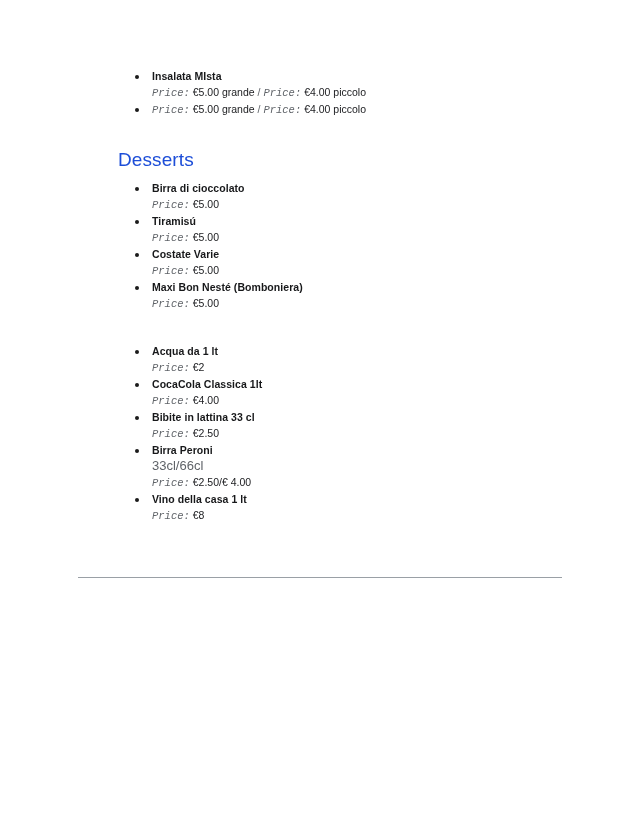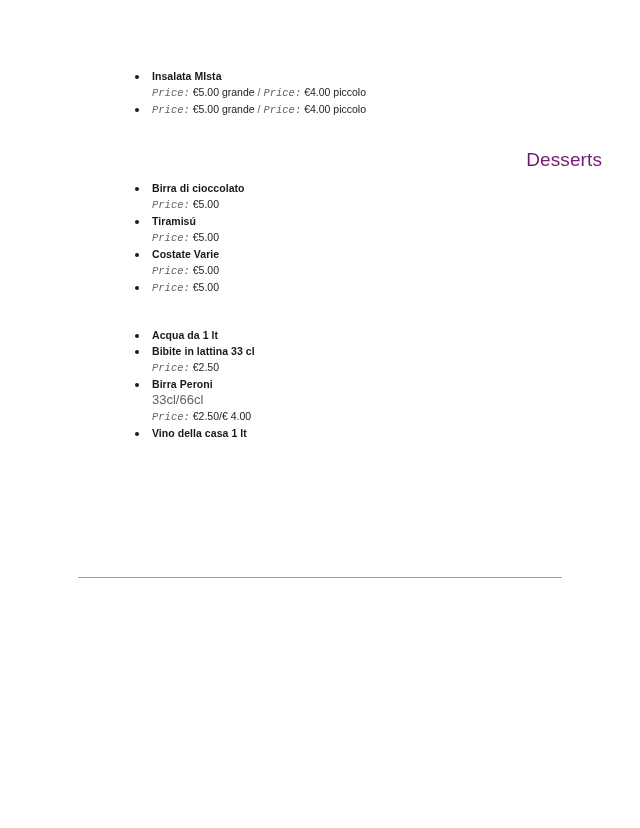--- a/index.html
+++ b/index.html
@@ -27,26 +27,25 @@
     left: 78px;
     top: 68px;
     width: 484px;
     margin-left: 40px;
   }
 
   
   .section-heading {
     font-size: 19px;
     font-weight: 300;
-    color: #701a75;
+    color: #1d4ed8;
     letter-spacing: 0.1px;
     line-height: 24px;
     margin: 0;
     padding: 0;
-    text-align: right;
   }
   .section-block {
     margin: 0;
     padding: 0;
   }
   .sec-desserts { margin-top: 30px; }
   .sec-drinks   { margin-top: 31px; }
 
   
   ul.items {
@@ -147,40 +146,47 @@
             </li>
             <li class="item">
               <span class="item-name">Tiramisú</span>
               <span class="item-price"><span class="price-label">Price:</span> <span class="price-value">€5.00</span></span>
             </li>
             <li class="item">
               <span class="item-name">Costate Varie</span>
               <span class="item-price"><span class="price-label">Price:</span> <span class="price-value">€5.00</span></span>
             </li>
             <li class="item">
+              <span class="item-name">Maxi Bon Nesté (Bomboniera)</span>
               <span class="item-price"><span class="price-label">Price:</span> <span class="price-value">€5.00</span></span>
             </li>
           </ul>
         </div>
         <div class="section-block sec-drinks">
           <ul class="items">
             <li class="item">
               <span class="item-name">Acqua da 1 lt</span>
+              <span class="item-price"><span class="price-label">Price:</span> <span class="price-value">€2</span></span>
+            </li>
+            <li class="item">
+              <span class="item-name">CocaCola Classica 1lt</span>
+              <span class="item-price"><span class="price-label">Price:</span> <span class="price-value">€4.00</span></span>
             </li>
             <li class="item">
               <span class="item-name">Bibite in lattina 33 cl</span>
               <span class="item-price"><span class="price-label">Price:</span> <span class="price-value">€2.50</span></span>
             </li>
             <li class="item">
               <span class="item-name">Birra Peroni</span>
               <span class="item-sub">33cl/66cl</span>
               <span class="item-price"><span class="price-label">Price:</span> <span class="price-value">€2.50/€ 4.00</span></span>
             </li>
             <li class="item">
               <span class="item-name">Vino della casa 1 lt</span>
+              <span class="item-price"><span class="price-label">Price:</span> <span class="price-value">€8</span></span>
             </li>
           </ul>
         </div>
       </div>
 
   </div>
 
   <hr class="divider">
 
 </div>

